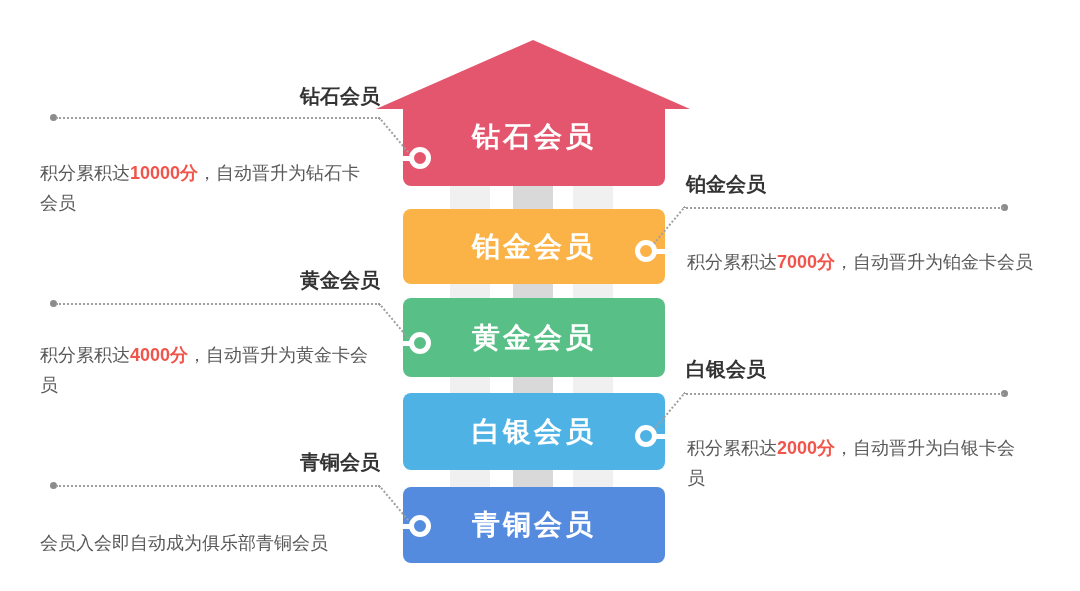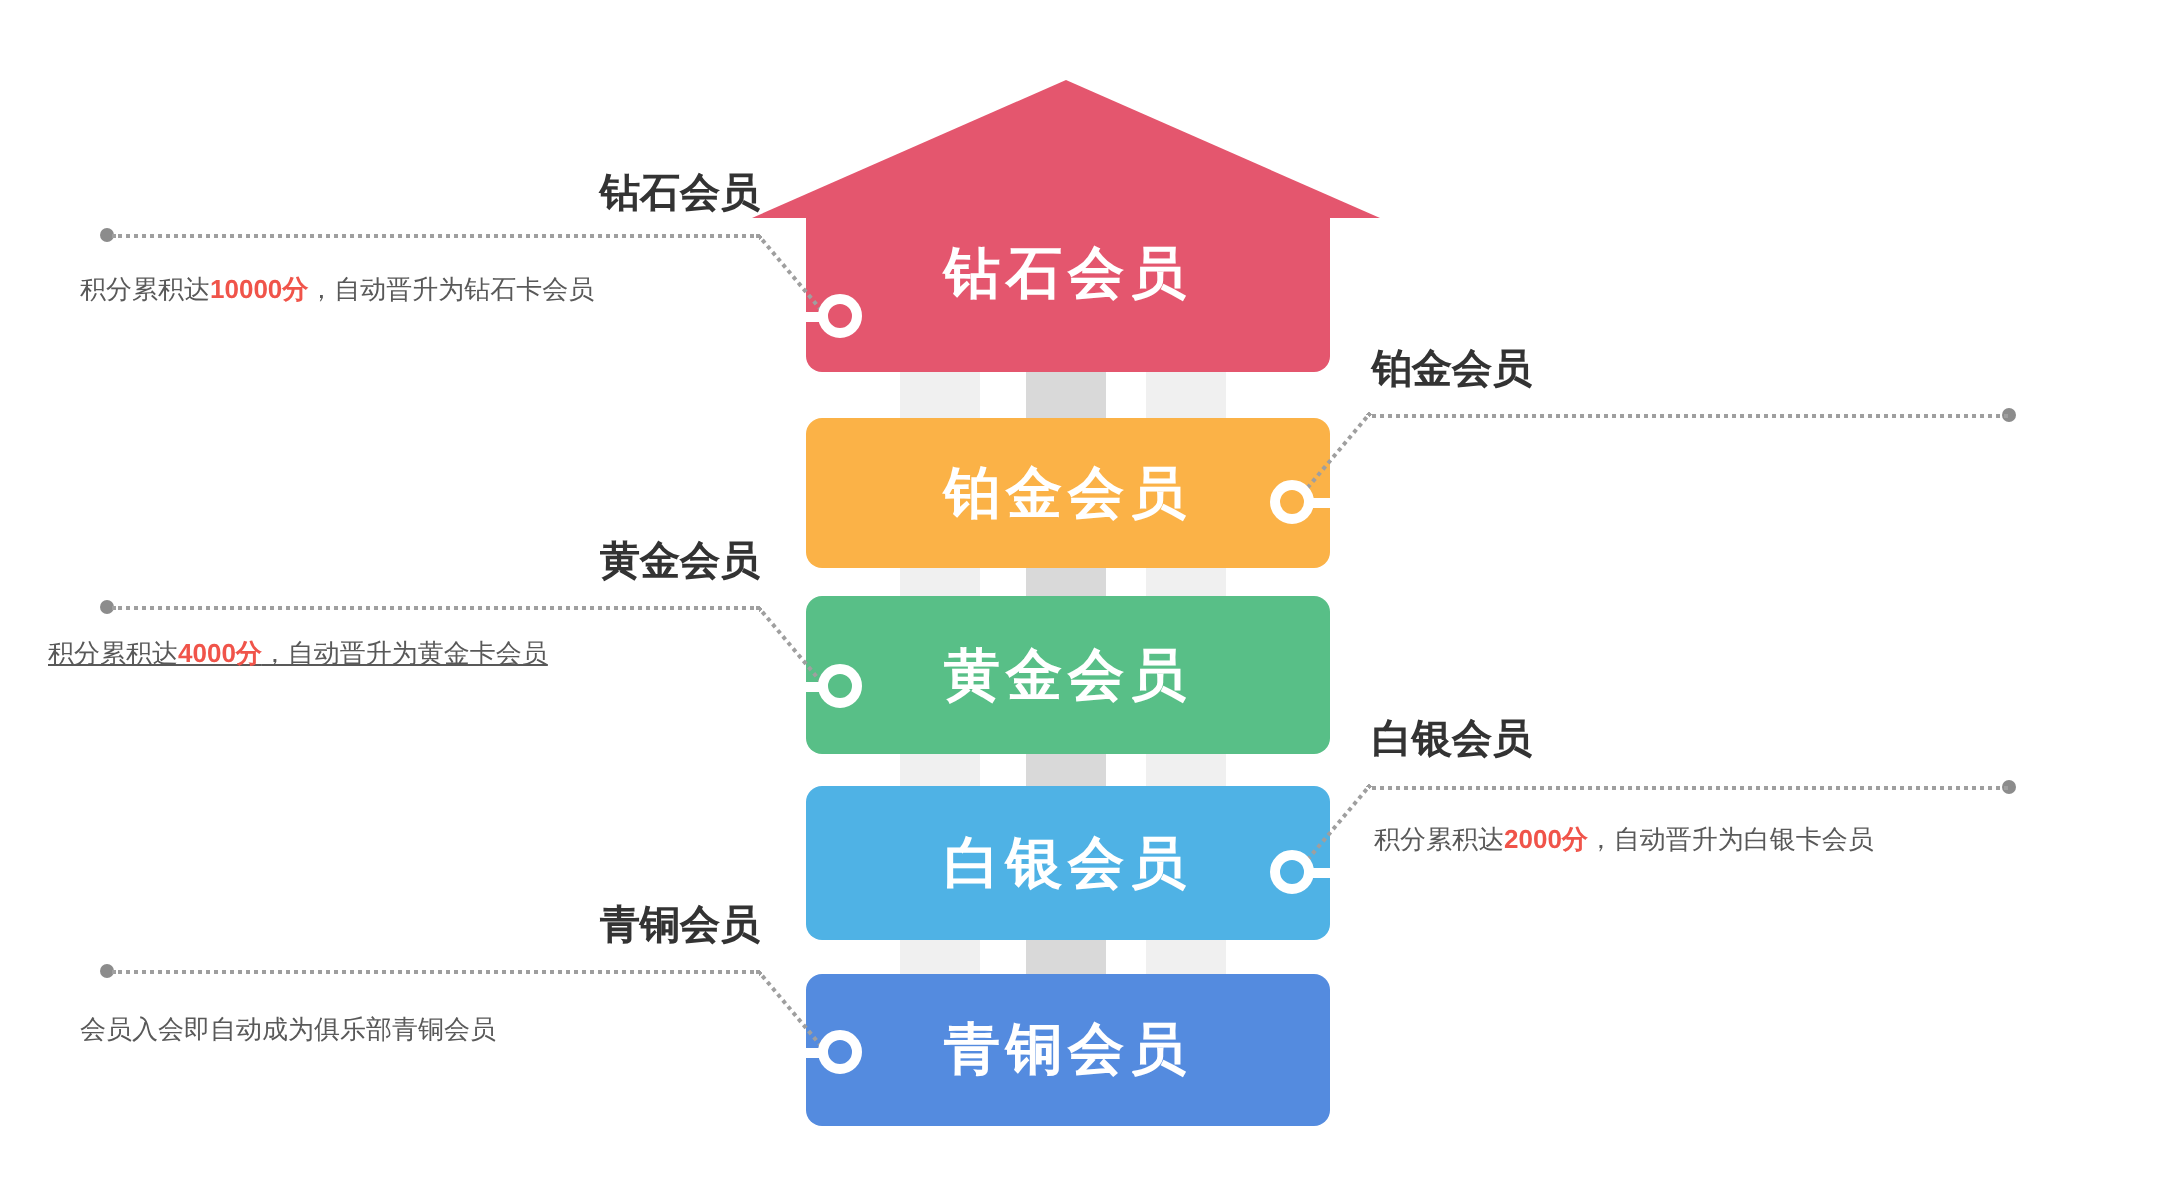--- a/index.html
+++ b/index.html
@@ -30,37 +30,37 @@
   .diag{position:absolute;height:0;width:49px;border-top:2px dotted #9F9F9F;
     transform-origin:0 0;z-index:2;}
   .dot{position:absolute;width:7px;height:7px;border-radius:50%;background:#8C8C8C;z-index:2;}
   
   .ring{position:absolute;width:12px;height:12px;border:5px solid #ffffff;border-radius:50%;z-index:3;background:transparent;}
   .stem{position:absolute;width:11px;height:5px;background:#ffffff;z-index:3;}
   
   .callout-label{position:absolute;font-size:20px;font-weight:bold;color:#333333;z-index:2;white-space:nowrap;}
   .callout-label.left{width:200px;text-align:right;left:180px;}
   .callout-label.right{left:686px;}
-  .callout-text{position:absolute;font-size:13px;line-height:30px;color:#595959;z-index:2;}
+  .callout-text{position:absolute;font-size:18px;line-height:30px;color:#595959;z-index:2;margin-top:28px;}
   .pts{color:#F0544A;font-weight:bold;}
 
   #cl-diamond{top:83px;}   #hl-diamond{left:56px;top:117px;width:324px;}
   #dot-diamond{left:50px;top:114px;} #dg-diamond{left:380px;top:117px;transform:rotate(50deg);}
   #stem-diamond{left:402px;top:156px;} #ring-diamond{left:409px;top:147px;}
   #tx-diamond{left:40px;top:130px;width:334px;}
 
   #cl-platinum{top:171px;} #hl-platinum{left:686px;top:207px;width:318px;}
   #dot-platinum{left:1001px;top:204px;} #dg-platinum{left:686px;top:207px;transform:rotate(130deg);}
   #stem-platinum{left:654px;top:249px;} #ring-platinum{left:635px;top:240px;}
   #tx-platinum{left:687px;top:219px;width:356px;}
 
   #cl-gold{top:267px;}     #hl-gold{left:56px;top:303px;width:324px;}
   #dot-gold{left:50px;top:300px;} #dg-gold{left:380px;top:303px;transform:rotate(50deg);}
   #stem-gold{left:402px;top:341px;} #ring-gold{left:409px;top:332px;}
-  #tx-gold{left:24px;top:312px;width:334px;text-decoration:underline;}
+  #tx-gold{left:40px;top:312px;width:334px;}
 
   #cl-silver{top:356px;}   #hl-silver{left:686px;top:393px;width:318px;}
   #dot-silver{left:1001px;top:390px;} #dg-silver{left:686px;top:393px;transform:rotate(130deg);}
   #stem-silver{left:654px;top:434px;} #ring-silver{left:635px;top:425px;}
   #tx-silver{left:687px;top:405px;width:344px;}
 
   #cl-bronze{top:449px;}   #hl-bronze{left:56px;top:485px;width:324px;}
   #dot-bronze{left:50px;top:482px;} #dg-bronze{left:380px;top:485px;transform:rotate(50deg);}
   #stem-bronze{left:402px;top:524px;} #ring-bronze{left:409px;top:515px;}
   #tx-bronze{left:40px;top:500px;width:340px;text-align:left;}
@@ -101,20 +101,23 @@
   <div class="callout-text" id="tx-diamond">
     <span>积分累积达</span><span class="pts">10000分</span><span>，自动晋升为钻石卡会员</span>
   </div>
 
   <div class="callout-label right" id="cl-platinum">铂金会员</div>
   <div class="dot" id="dot-platinum"></div>
   <div class="hline" id="hl-platinum"></div>
   <div class="diag" id="dg-platinum"></div>
   <div class="stem" id="stem-platinum"></div>
   <div class="ring" id="ring-platinum"></div>
+  <div class="callout-text" id="tx-platinum">
+    <span>积分累积达</span><span class="pts">7000分</span><span>，自动晋升为铂金卡会员</span>
+  </div>
 
   <div class="callout-label left" id="cl-gold">黄金会员</div>
   <div class="dot" id="dot-gold"></div>
   <div class="hline" id="hl-gold"></div>
   <div class="diag" id="dg-gold"></div>
   <div class="stem" id="stem-gold"></div>
   <div class="ring" id="ring-gold"></div>
   <div class="callout-text" id="tx-gold">
     <span>积分累积达</span><span class="pts">4000分</span><span>，自动晋升为黄金卡会员</span>
   </div>

